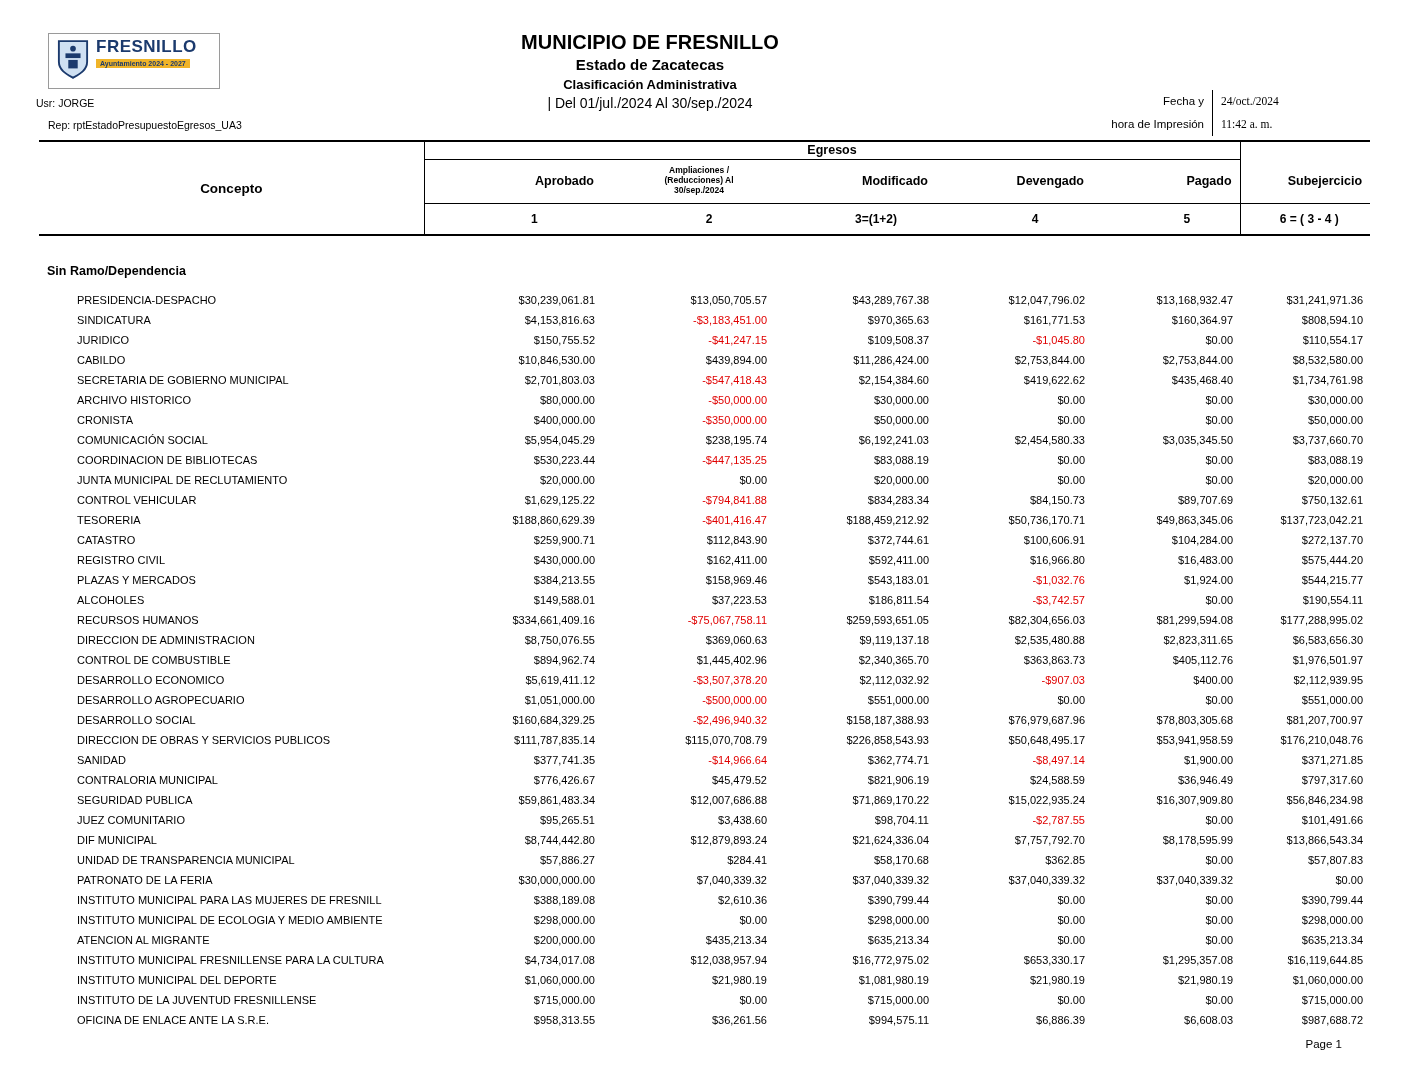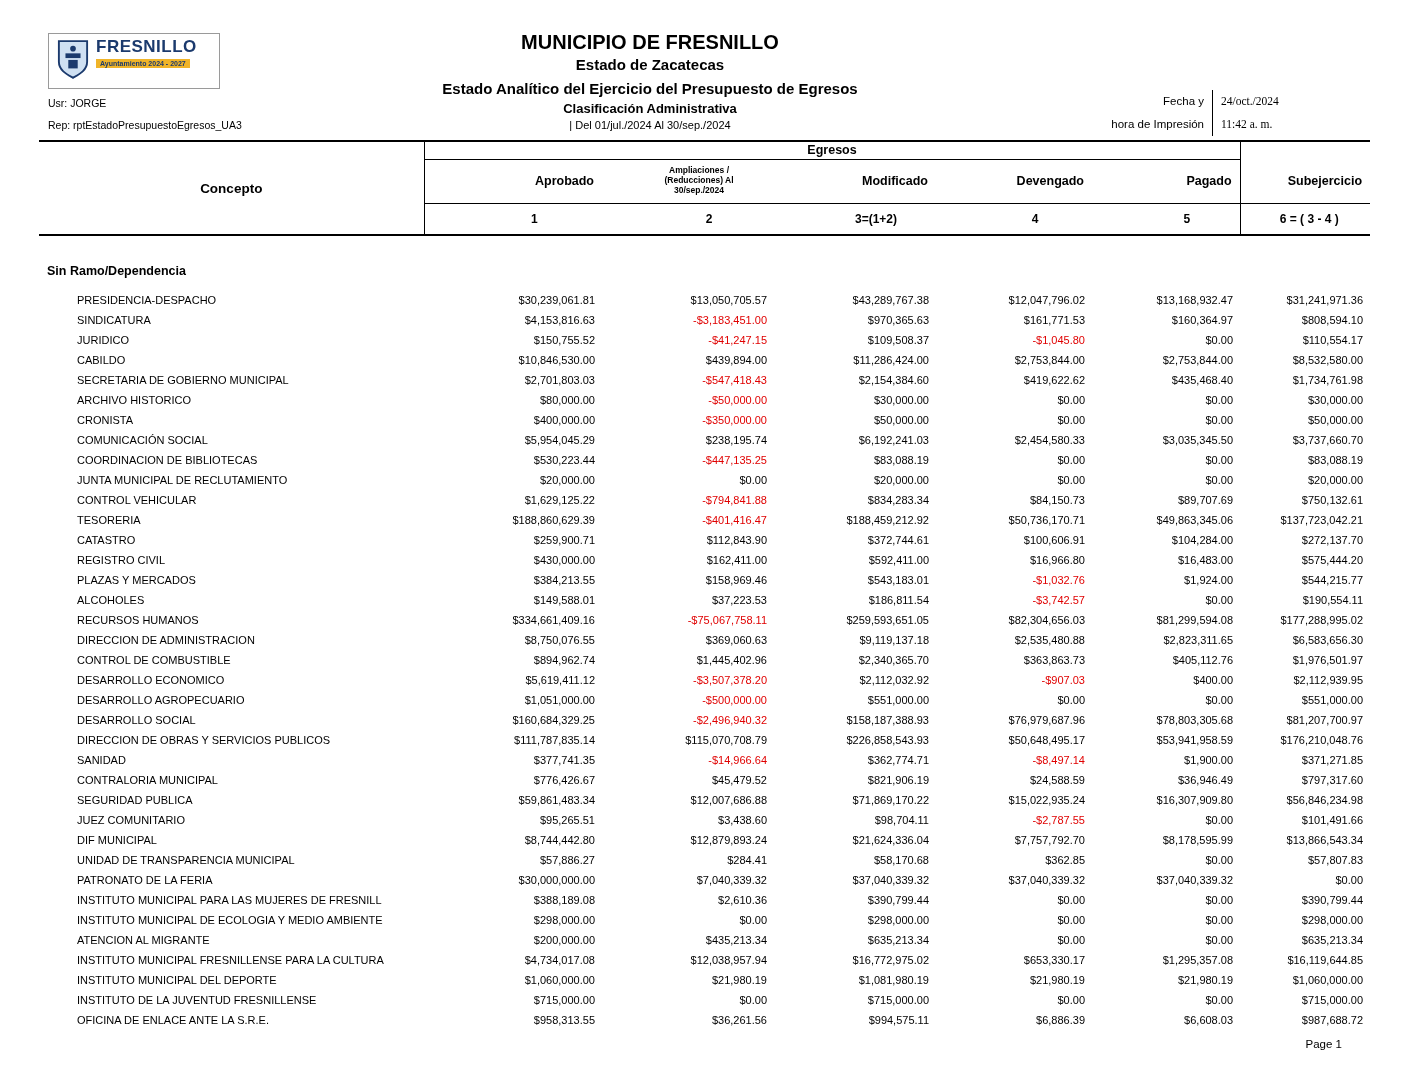--- a/index.html
+++ b/index.html
@@ -14,29 +14,29 @@
   .logo-box {
     position:absolute; left:48px; top:33px; width:172px; height:56px;
     border:1px solid #9a9a9a; display:flex; gap:7px; padding:4px 8px;
     background:#fff;
   }
   .shield { width:32px; height:42px; flex:0 0 auto; }
   .logo-text-wrap { display:flex; flex-direction:column; align-items:flex-start; }
   .logo-name { font-size:17px; font-weight:bold; color:var(--logo-blue); letter-spacing:.5px; line-height:1.1; }
   .logo-sub { font-size:7px; font-weight:bold; color:var(--logo-blue); background:var(--logo-gold); padding:1px 4px; margin-top:2px; }
 
-  .usr-line { position:absolute; left:48px; top:97px; font-size:10.5px; }
+  .usr-line { position:absolute; left:36px; top:97px; font-size:10.5px; }
   .rep-line { position:absolute; left:48px; top:119px; font-size:10.5px; }
 
   .center-block { position:absolute; left:300px; top:31px; width:700px; text-align:center; }
   .doc-title { font-size:20px; font-weight:bold; }
   .doc-subtitle { font-size:15px; font-weight:bold; margin-top:2px; }
   .doc-report-title { font-size:15px; font-weight:bold; margin-top:7px; }
   .doc-classification { font-size:13px; font-weight:bold; margin-top:4px; }
-  .doc-period { font-size:11px; margin-top:3px; }
+  .doc-period { font-size:14px; margin-top:3px; }
 
   .fecha-block { position:absolute; left:1076px; top:90px; display:flex; font-size:11.5px; }
   .fecha-labels { width:128px; text-align:right; }
   .fecha-labels > div, .fecha-values > div { line-height:23px; }
   .fecha-divider { width:0; border-left:1px solid #000; margin:0 8px; }
   .fecha-values { width:110px; text-align:left;font-family:Liberation Serif, serif; }
 
   
   .report-table {
     position:absolute; left:39px; top:140px; width:1331px;
@@ -83,21 +83,20 @@
     <div class="logo-sub">Ayuntamiento 2024 - 2027</div>
   </div>
 </div>
 
 <div class="usr-line">Usr: JORGE</div>
 <div class="rep-line">Rep: rptEstadoPresupuestoEgresos_UA3</div>
 
 <div class="center-block">
   <div class="doc-title">MUNICIPIO DE FRESNILLO</div>
   <div class="doc-subtitle">Estado de Zacatecas</div>
-  <div class="doc-report-title">Estado Analítico del Ejercicio del Presupuesto de Egresos</div>
   <div class="doc-classification">Clasificación Administrativa</div>
   <div class="doc-period">| Del 01/jul./2024 Al 30/sep./2024</div>
 </div>
 
 <div class="fecha-block">
   <div class="fecha-labels">
     <div>Fecha y</div>
     <div>hora de Impresión</div>
   </div>
   <div class="fecha-divider"></div>

